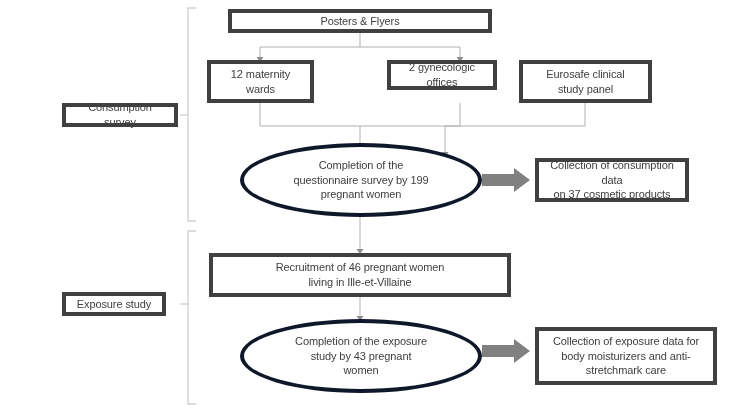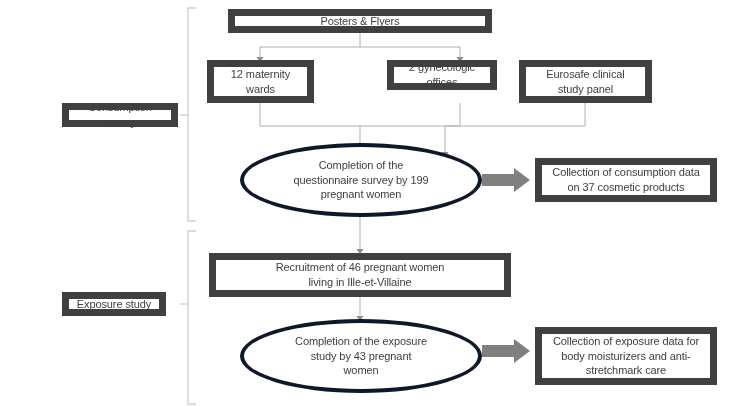--- a/index.html
+++ b/index.html
@@ -25,21 +25,21 @@
     align-items: center;
     justify-content: center;
     text-align: center;
     color: #404040;
     font-size: 11px;
     line-height: 1.32;
     letter-spacing: -0.1px;
     background: #ffffff;
   }
   .box {
-    border: 7px solid #404040;
+    border: 4px solid #404040;
   }
   .ellipse {
     border: 4px solid #0f172a;
     border-radius: 50%;
   }
   .node > span {
     display: block;
     padding: 0 6px;
   }
   .svg-layer {
@@ -123,21 +123,21 @@
   </div>
 
   <div class="node ellipse" style="left:240px; top:143px; width:242px; height:74px;">
     <span>
       <span>Completion of the</span><br>
       <span>questionnaire survey by 199</span><br>
       <span>pregnant women</span>
     </span>
   </div>
 
-  <div class="node box" style="left:535px; top:158px; width:182px; height:44px;">
+  <div class="node box" style="left:535px; top:158px; width:154px; height:44px;">
     <span>
       <span>Collection of consumption data</span><br>
       <span>on 37 cosmetic products</span>
     </span>
   </div>
 
   <div class="node box" style="left:209px; top:253px; width:302px; height:44px;">
     <span>
       <span>Recruitment of 46 pregnant women</span><br>
       <span>living in Ille-et-Villaine</span>

